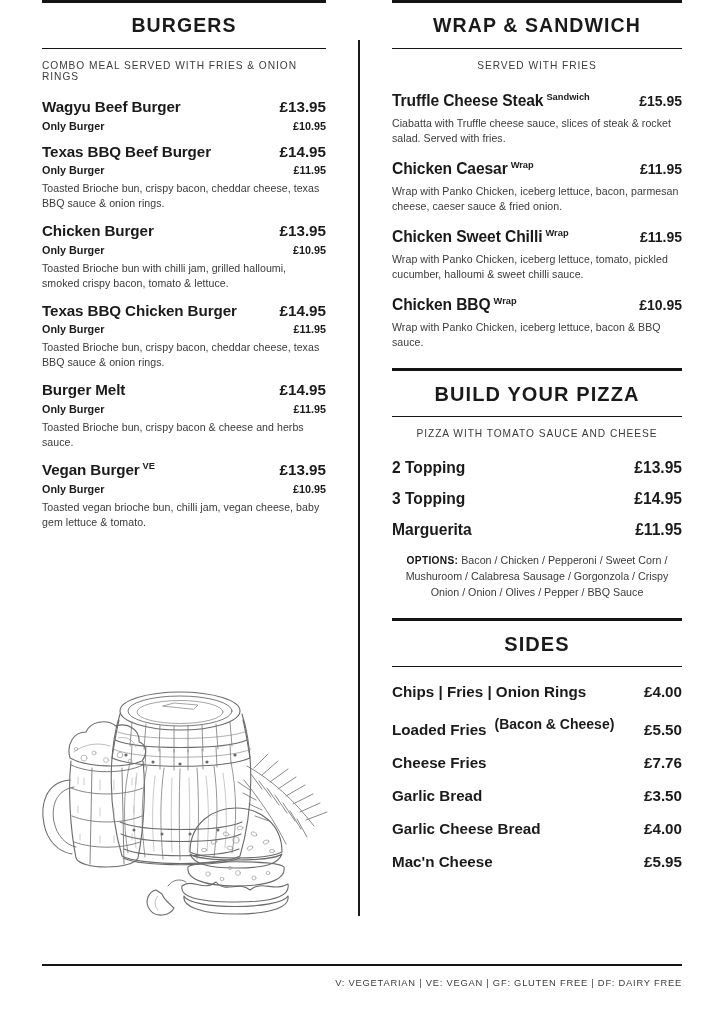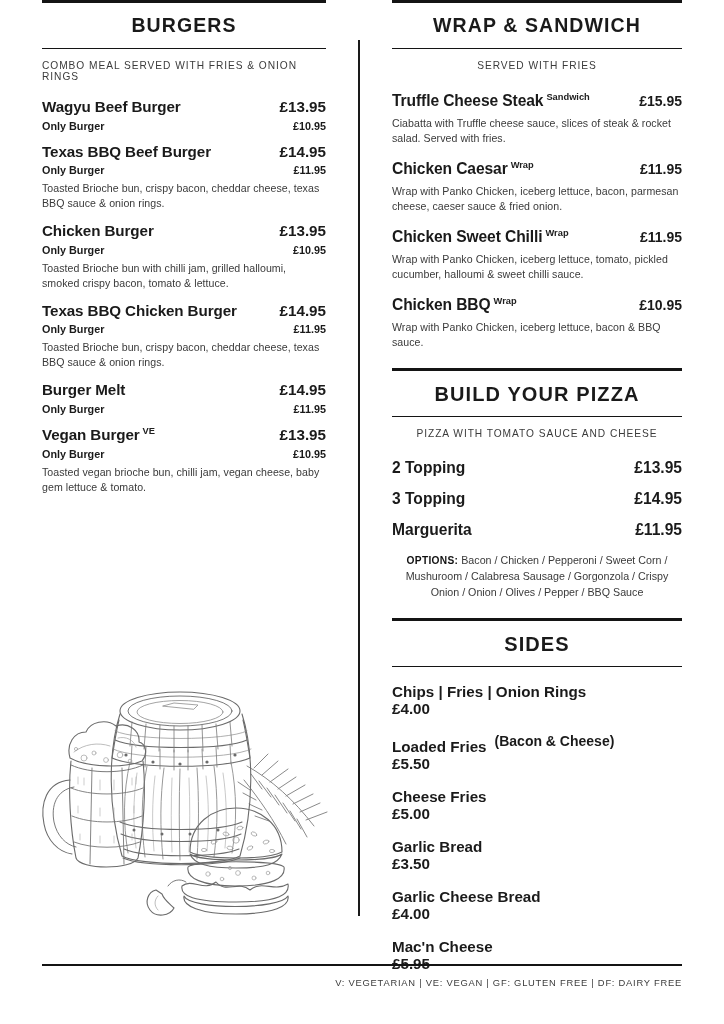--- a/index.html
+++ b/index.html
@@ -168,21 +168,20 @@
     font-size: 10.2px;
     letter-spacing: 0.3px;
   }
 
   
   .side-row {
     display: flex;
     justify-content: space-between;
     align-items: baseline;
     margin-top: 16px;
-    flex-direction: column;
   }
   .side-name { font-weight: 700; font-size: 15.2px; }
   .side-name .sup {
     font-size: 14px;
     vertical-align: super;
     margin-left: 8px;
     font-weight: 700;
   }
   .side-price { font-weight: 700; font-size: 15.2px; white-space: nowrap; }
 
@@ -291,20 +290,21 @@
 
         <div class="item">
           <div class="item-row">
             <div class="item-name"><span>Burger Melt</span></div>
             <div class="item-price">£14.95</div>
           </div>
           <div class="sub-row">
             <div class="sub-name">Only Burger</div>
             <div class="sub-price">£11.95</div>
           </div>
+          <div class="item-desc">Toasted Brioche bun, crispy bacon &amp; cheese and herbs sauce.</div>
         </div>
 
         <div class="item">
           <div class="item-row">
             <div class="item-name"><span>Vegan Burger</span><span class="sup">VE</span></div>
             <div class="item-price">£13.95</div>
           </div>
           <div class="sub-row">
             <div class="sub-name">Only Burger</div>
             <div class="sub-price">£10.95</div>
@@ -396,21 +396,21 @@
         <div class="side-row">
           <div class="side-name"><span>Chips | Fries | Onion Rings</span></div>
           <div class="side-price">£4.00</div>
         </div>
         <div class="side-row">
           <div class="side-name"><span>Loaded Fries</span><span class="sup">(Bacon &amp; Cheese)</span></div>
           <div class="side-price">£5.50</div>
         </div>
         <div class="side-row">
           <div class="side-name"><span>Cheese Fries</span></div>
-          <div class="side-price">£5.00</div>
+          <div class="side-price">£7.76</div>
         </div>
         <div class="side-row">
           <div class="side-name"><span>Garlic Bread</span></div>
           <div class="side-price">£3.50</div>
         </div>
         <div class="side-row">
           <div class="side-name"><span>Garlic Cheese Bread</span></div>
           <div class="side-price">£4.00</div>
         </div>
         <div class="side-row">

